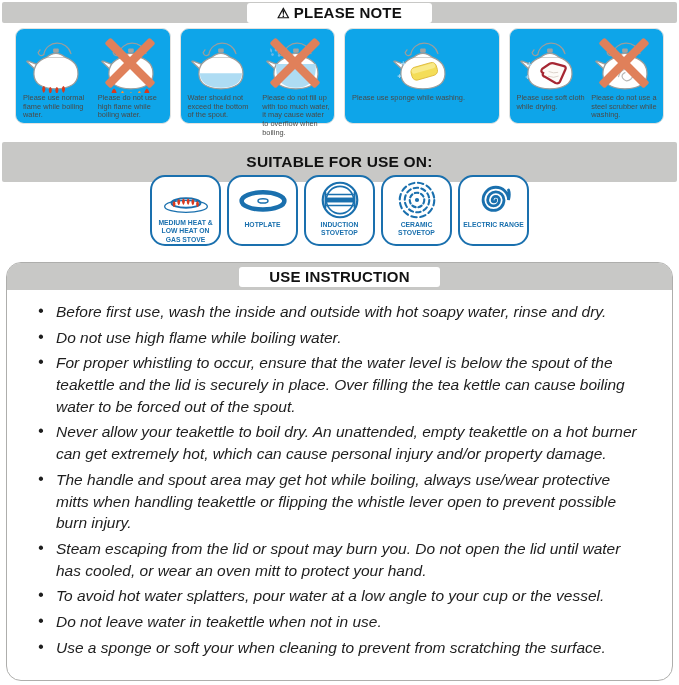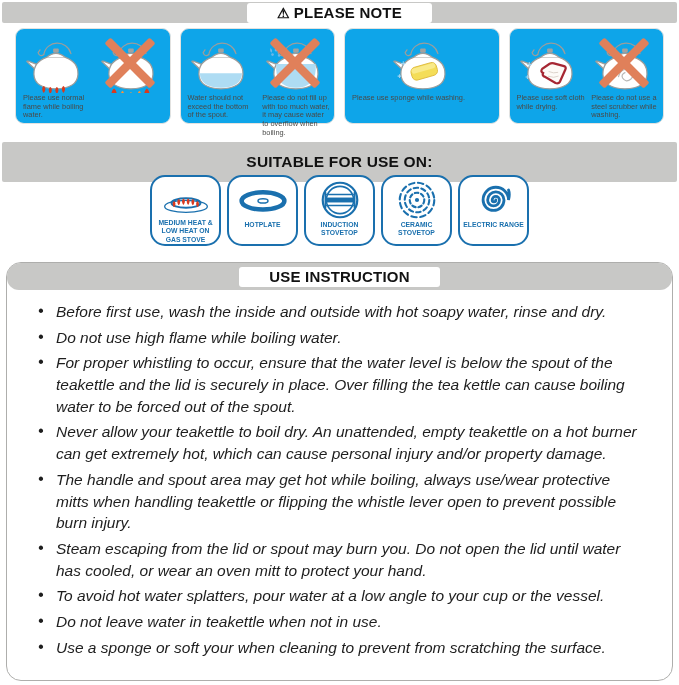--- a/index.html
+++ b/index.html
@@ -158,20 +158,21 @@
             <use href="#flame" x="37" y="61" width="10" height="15"></use>
             <use href="#flame" x="45" y="58" width="10" height="14"></use>
           </g>
           <g fill="#f5973c">
             <use href="#flame" x="21" y="61" width="6" height="8"></use>
             <use href="#flame" x="30" y="62" width="6" height="9"></use>
             <use href="#flame" x="39" y="61" width="6" height="8"></use>
           </g>
           <use href="#cross"></use>
         </svg>
+        <div class="caption">Please do not use high flame while boiling water.</div>
       </div>
     </div>
 
     <div class="panel">
       <div class="figure">
         <svg viewBox="0 0 64 64">
           <use href="#kettle"></use>
           <path d="M10.5,43 L55.5,43 Q55,58 33,58.5 Q11,58 10.5,43 Z" fill="#aedcf3"></path>
         </svg>
         <div class="caption">Water should not exceed the bottom of the spout.</div>
@@ -292,21 +293,21 @@
 
     <div class="tile">
       <svg viewBox="0 0 56 44">
         <path d="M30,22 A2,2 0 1 1 26,22 A4,4 0 1 1 34,22 A6.5,6.5 0 1 1 21,22 A9,9 0 1 1 39,22 A11.5,11.5 0 1 1 16,22 A14,14 0 1 1 44,22 C45,18 45.5,15 44,11" class="blue-stroke" stroke-width="3.1"></path>
       </svg>
       <div class="tile-label">ELECTRIC RANGE</div>
     </div>
   </div>
 
   <div class="instr-box">
-    <div class="instr-header graybar" style="position:static;border-radius:12px;">
+    <div class="instr-header graybar" style="position:static;border-radius:0;">
       <div class="white-label">
         <span>USE INSTRUCTION</span>
       </div>
     </div>
     <div class="instr-list">
       <div class="instr-item">Before first use, wash the inside and outside with hot soapy water, rinse and dry.</div>
       <div class="instr-item">Do not use high flame while boiling water.</div>
       <div class="instr-item">For proper whistling to occur, ensure that the water level is below the spout of the teakettle and the lid is securely in place. Over filling the tea kettle can cause boiling water to be forced out of the spout.</div>
       <div class="instr-item">Never allow your teakettle to boil dry. An unattended, empty teakettle on a hot burner can get extremely hot, which can cause personal injury and/or property damage.</div>
       <div class="instr-item">The handle and spout area may get hot while boiling, always use/wear protective mitts when handling teakettle or flipping the whistle lever open to prevent possible burn injury.</div>

